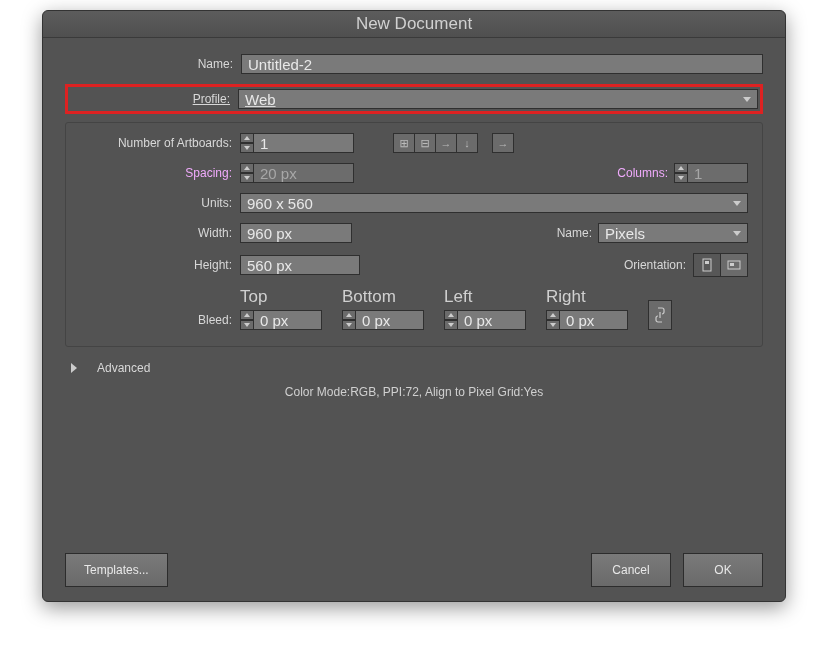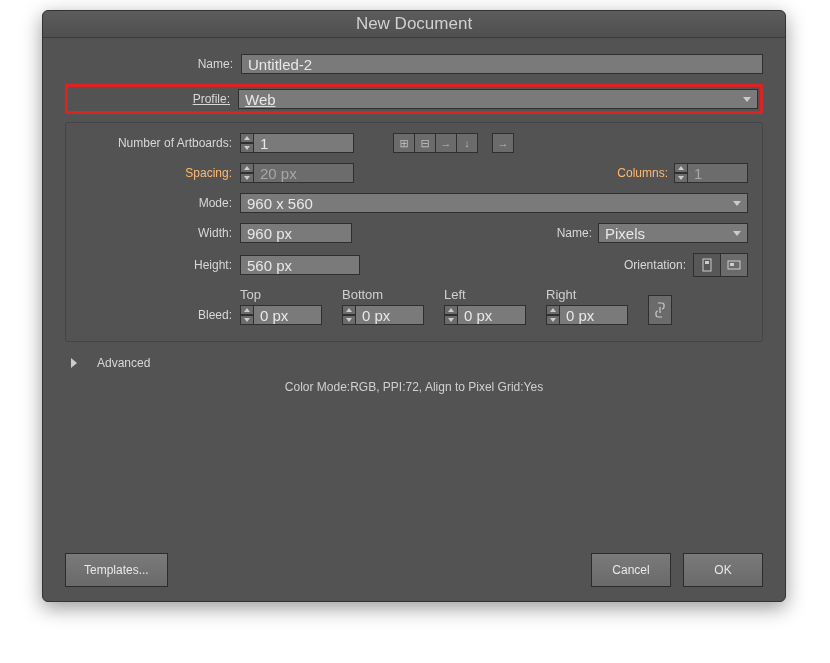--- a/index.html
+++ b/index.html
@@ -41,21 +41,21 @@
     display: flex;
     align-items: center;
     margin-bottom: 10px;
   }
   .label {
     width: 168px;
     text-align: right;
     padding-right: 8px;
     color: #d8d8d8;
   }
-  .label.dim { color: #fdba74; text-align: right; }
+  .label.dim { color: #f0abfc; text-align: right; }
   .input, .select {
     background: #7a7a7a;
     border: 1px solid #2f2f2f;
     color: #e8e8e8;
     height: 20px;
     padding: 0 6px;
     font-size: 15px;
     font-family: inherit;
     box-sizing: border-box;
   }
@@ -123,21 +123,21 @@
   .icon-group { display:flex; gap:0; }
   .icon-group .icon-btn { margin-left:-1px; }
   .spin-input { display:flex; }
   .spin-input .input { border-left:none; }
   .bleed-row {
     display:flex;
     align-items:flex-end;
     gap:20px;
   }
   .bleed-col { display:flex; flex-direction:column; }
-  .bleed-col .hdr { font-size:13px; color:#d0d0d0; margin-bottom:3px; }
+  .bleed-col .hdr { font-size:17px; color:#d0d0d0; margin-bottom:3px; }
   .link-btn {
     width:22px;height:28px;
     background:#6b6b6b;
     border:1px solid #2f2f2f;
     display:flex;align-items:center;justify-content:center;
     color:#ccc;
   }
   .advanced {
     display:flex;align-items:center;gap:20px;
     margin:14px 0 10px 6px;
@@ -240,21 +240,21 @@
         <div class="spin-input">
           <div class="spinner">
               <div class="up"></div>
               <div class="down"></div>
             </div>
           <input class="input" style="width: 60px;" disabled="" value="1">
         </div>
       </div>
 
       <div class="row">
-        <div class="label" style="width:152px">Mode:</div>
+        <div class="label" style="width:152px">Units:</div>
         <div class="select" style="flex:1">
           <span>960 x 560</span>
           <span class="caret"></span>
         </div>
       </div>
 
       <div class="row">
         <div class="label" style="width:152px">Width:</div>
         <input class="input" style="width: 112px;" value="960 px">
         <div style="flex:1"></div>

